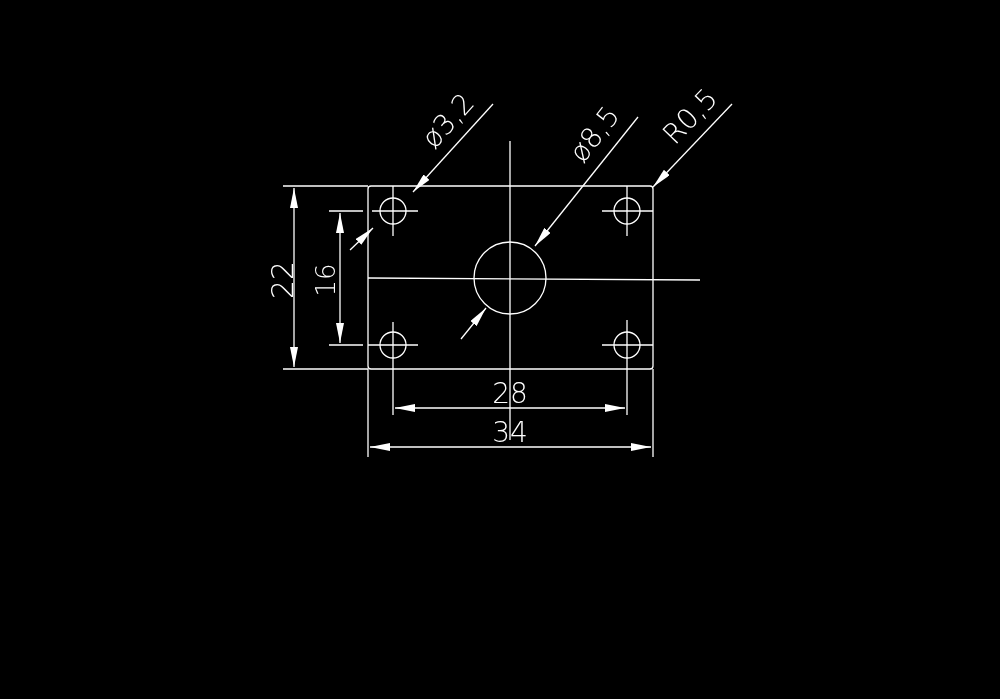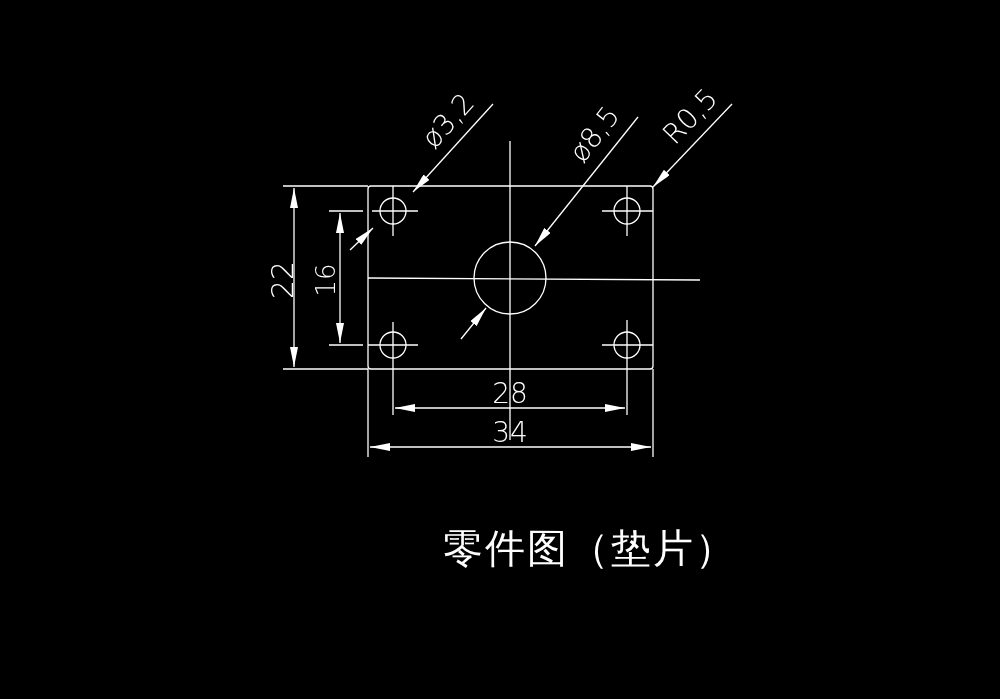--- a/index.html
+++ b/index.html
@@ -89,14 +89,13 @@
       <line class="ln" x1="461" y1="339" x2="486" y2="308" marker-end="url(#arr)"></line>
     </g>
     <text class="dim" font-size="28" transform="translate(602,140) rotate(-52)" text-anchor="middle">ø8,5</text>
 
     <g>
       <line class="ln" x1="732" y1="104" x2="653" y2="187" marker-end="url(#arr)"></line>
     </g>
     <text class="dim" font-size="28" transform="translate(697,123) rotate(-46)" text-anchor="middle">R0,5</text>
   </svg>
 
-  <div class="title">零件图（垫片）</div>
 </div>
 
 </body></html>

